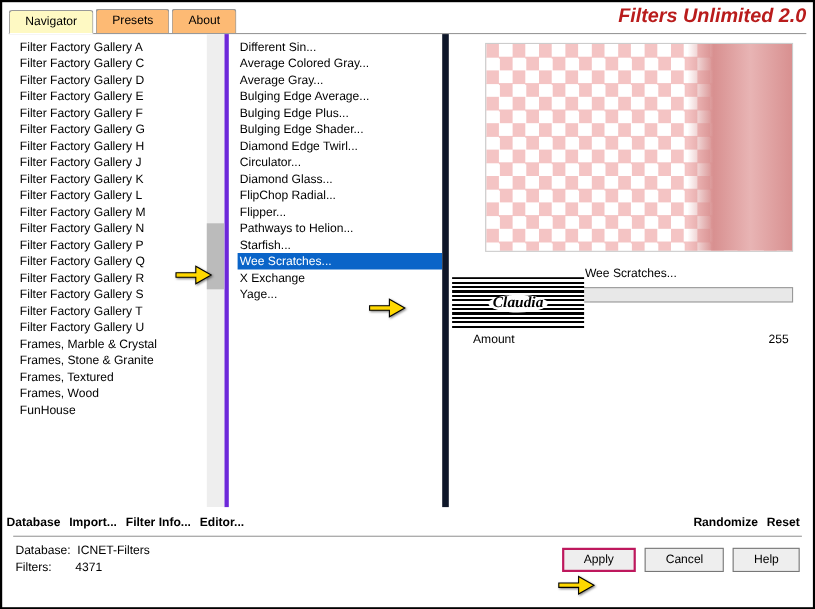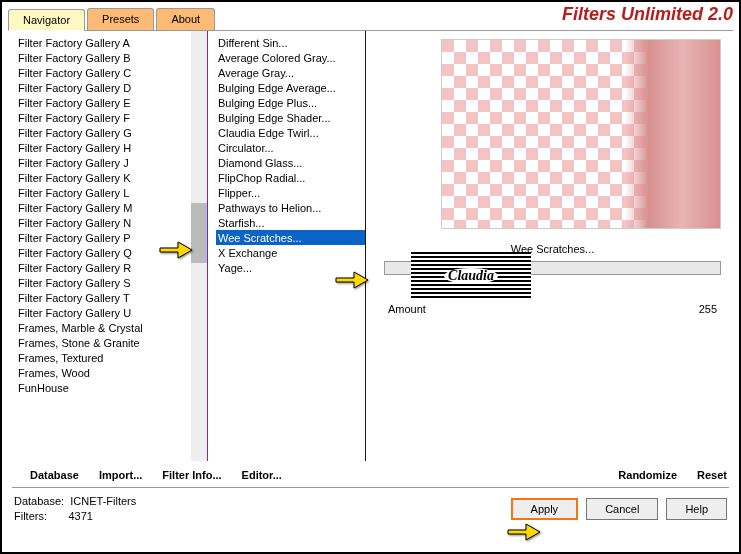--- a/index.html
+++ b/index.html
@@ -3,43 +3,43 @@
 <meta charset="utf-8">
 <style>
 * { box-sizing: border-box; margin: 0; padding: 0; font-family: Tahoma, Arial, sans-serif; font-size: 11px; }
 body { background: #fff; width: 741px; height: 554px; border: 2px solid #000; position: relative; }
 .banner { position: absolute; top: 2px; right: 6px; font: bold italic 18px Arial; color: #b91c1c; }
 .tabs { display: flex; border-bottom: 1px solid #999; margin: 6px 6px 0 6px; }
 .tab { padding: 4px 14px; border: 1px solid #999; border-bottom: none; margin-right: 2px; background: #fdba74; border-radius: 3px 3px 0 0; cursor: pointer; }
 .tab.active { background: #fef9c3; border-bottom: 1px solid #fff; position: relative; top: 1px; }
 .main { display: flex; height: 430px; margin: 0 6px; }
 .col { overflow: hidden; position: relative; }
-.col1 { width: 200px; border-right: 1px solid #6d28d9; }
-.col2 { width: 158px; border-right: 1px solid #0f172a; }
+.col1 { width: 200px; border-right: 4px solid #6d28d9; }
+.col2 { width: 200px; border-right: 6px solid #0f172a; }
 .col3 { flex: 1; padding: 8px 12px 0 18px; }
 .listbox { overflow-y: hidden; height: 100%; padding: 4px 0 0 8px; position: relative; }
 .item { padding: 1.5px 2px; white-space: nowrap; cursor: pointer; }
 .item.selected { background: #0a64c8; color: #fff; }
 .scrollbar { position: absolute; right: 0; top: 0; width: 16px; height: 100%; background: #eee; }
 .thumb { background: #bbb; width: 100%; position: absolute; }
 .preview { width: 280px; height: 190px; margin-left: auto; background:
   repeating-conic-gradient(#fff 0 25%, #f4c4c4 25% 50%) 0 0/24px 24px; border: 1px solid #ccc; position: relative; overflow: hidden; }
 .preview-grad { position: absolute; right: 0; top: 0; width: 95px; height: 100%; background: linear-gradient(90deg, rgba(230,160,160,0) 0%, #d89090 25%, #e8b4b4 60%, #d89090 100%); }
 .filter-name { text-align: center; margin: 14px 0 6px; }
 .slider-row { display: flex; justify-content: space-between; margin-top: 28px; padding: 0 4px; }
 .slider-track { height: 14px; background: #e8e8e8; border: 1px solid #999; }
-.btnrow { display: flex; gap: 20px; margin: 8px 12px 0 28px; font-weight: bold; }
+.btnrow { display: flex; gap: 8px; margin: 8px 12px 0 4px; font-weight: bold; }
 .btnrow span { cursor: pointer; }
 .spacer { flex: 1; }
 .sep { height: 1px; background: #999; margin: 6px 10px; }
 .footer { display: flex; align-items: center; margin: 6px 12px; }
 .meta { line-height: 1.4; }
 .btns { display: flex; gap: 8px; margin-left: auto; }
 button { padding: 3px 18px; border: 1px solid #777; background: #eee; cursor: pointer; }
-button.primary { border: 2px solid #f97316; }
+button.primary { border: 2px solid #be185d; }
 .hand { position: absolute; width: 36px; height: 24px; z-index: 50; pointer-events: none; }
 .hand svg { width: 100%; height: 100%; filter: drop-shadow(1px 1px 1px rgba(0,0,0,0.5)); }
 .logo-stamp { position: absolute; left: 409px; top: 250px; width: 120px; height: 48px; z-index: 40;
   background: repeating-linear-gradient(#000 0 2px, #fff 2px 4px); display: flex; align-items: center; justify-content: center; }
 .logo-stamp span { background: #fff; font: italic bold 14px cursive; padding: 0 4px; border-radius: 50%; }
 </style>
 </head>
 <body>
 
 <div class="banner">Filters Unlimited 2.0</div>
@@ -47,21 +47,20 @@
 <div class="tabs">
   <div class="tab active">Navigator</div>
   <div class="tab">Presets</div>
   <div class="tab">About</div>
 </div>
 
 <div class="main">
   <div class="col col1">
     <div class="listbox" id="catlist">
         <div class="item">Filter Factory Gallery A</div>
-        <div class="item">Filter Factory Gallery B</div>
         <div class="item">Filter Factory Gallery C</div>
         <div class="item">Filter Factory Gallery D</div>
         <div class="item">Filter Factory Gallery E</div>
         <div class="item">Filter Factory Gallery F</div>
         <div class="item">Filter Factory Gallery G</div>
         <div class="item">Filter Factory Gallery H</div>
         <div class="item">Filter Factory Gallery J</div>
         <div class="item">Filter Factory Gallery K</div>
         <div class="item">Filter Factory Gallery L</div>
         <div class="item">Filter Factory Gallery M</div>
@@ -83,21 +82,21 @@
       </div>
   </div>
   <div class="col col2">
     <div class="listbox" id="filtlist">
         <div class="item"> Different Sin...</div>
         <div class="item">Average Colored Gray...</div>
         <div class="item">Average Gray...</div>
         <div class="item">Bulging Edge Average...</div>
         <div class="item">Bulging Edge Plus...</div>
         <div class="item">Bulging Edge Shader...</div>
-        <div class="item">Claudia Edge Twirl...</div>
+        <div class="item">Diamond Edge Twirl...</div>
         <div class="item">Circulator...</div>
         <div class="item">Diamond Glass...</div>
         <div class="item">FlipChop Radial...</div>
         <div class="item">Flipper...</div>
         <div class="item">Pathways to Helion...</div>
         <div class="item">Starfish...</div>
         <div class="item selected">Wee Scratches...</div>
         <div class="item">X Exchange</div>
         <div class="item">Yage...</div>
       </div>

